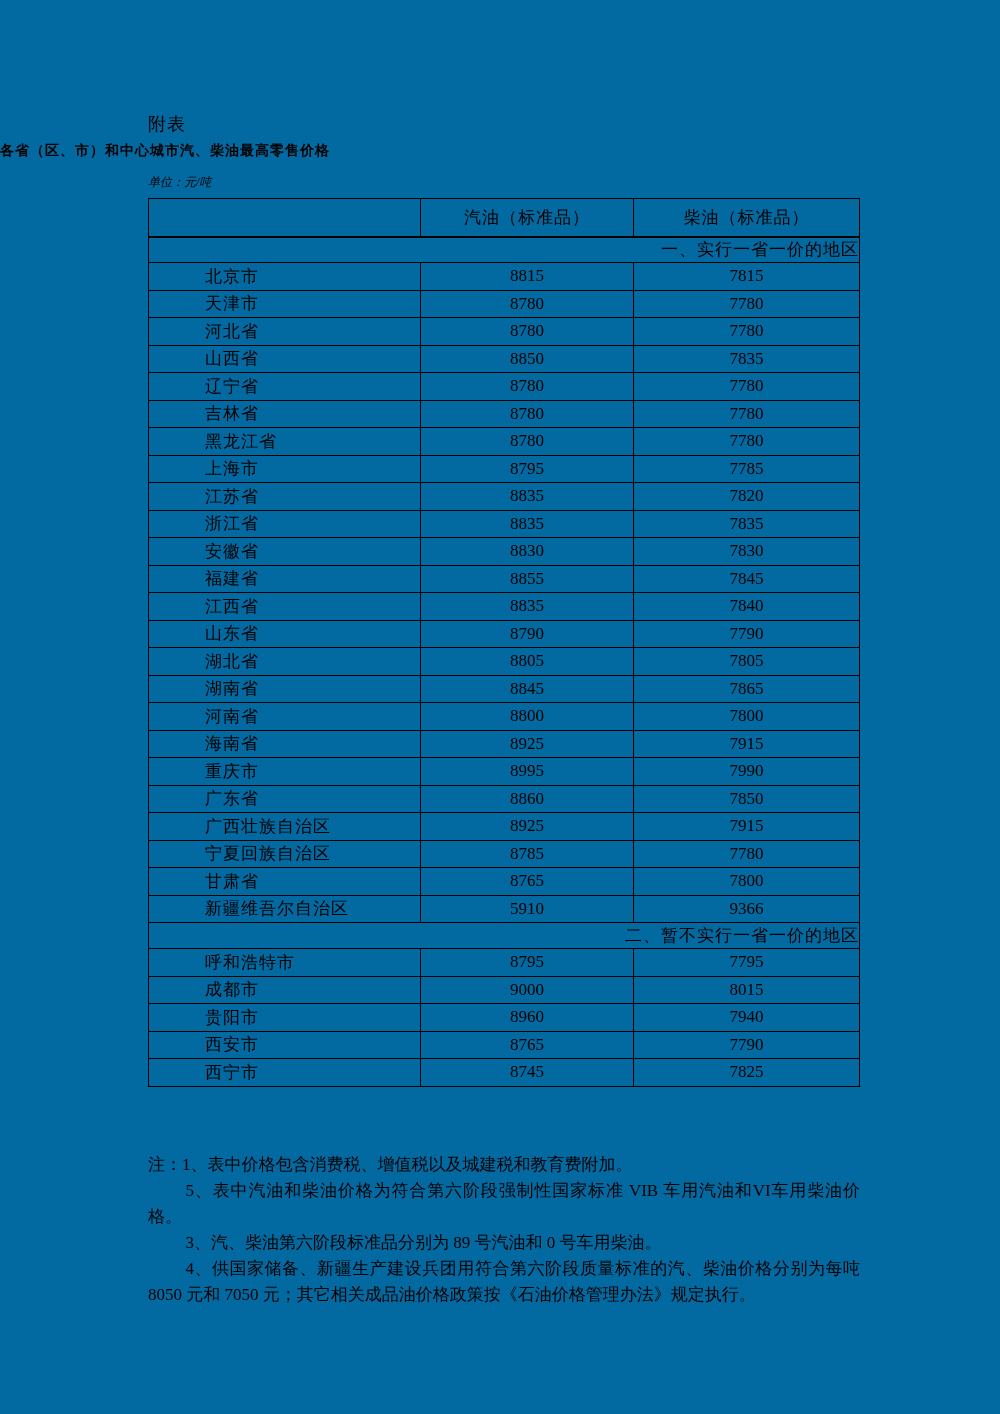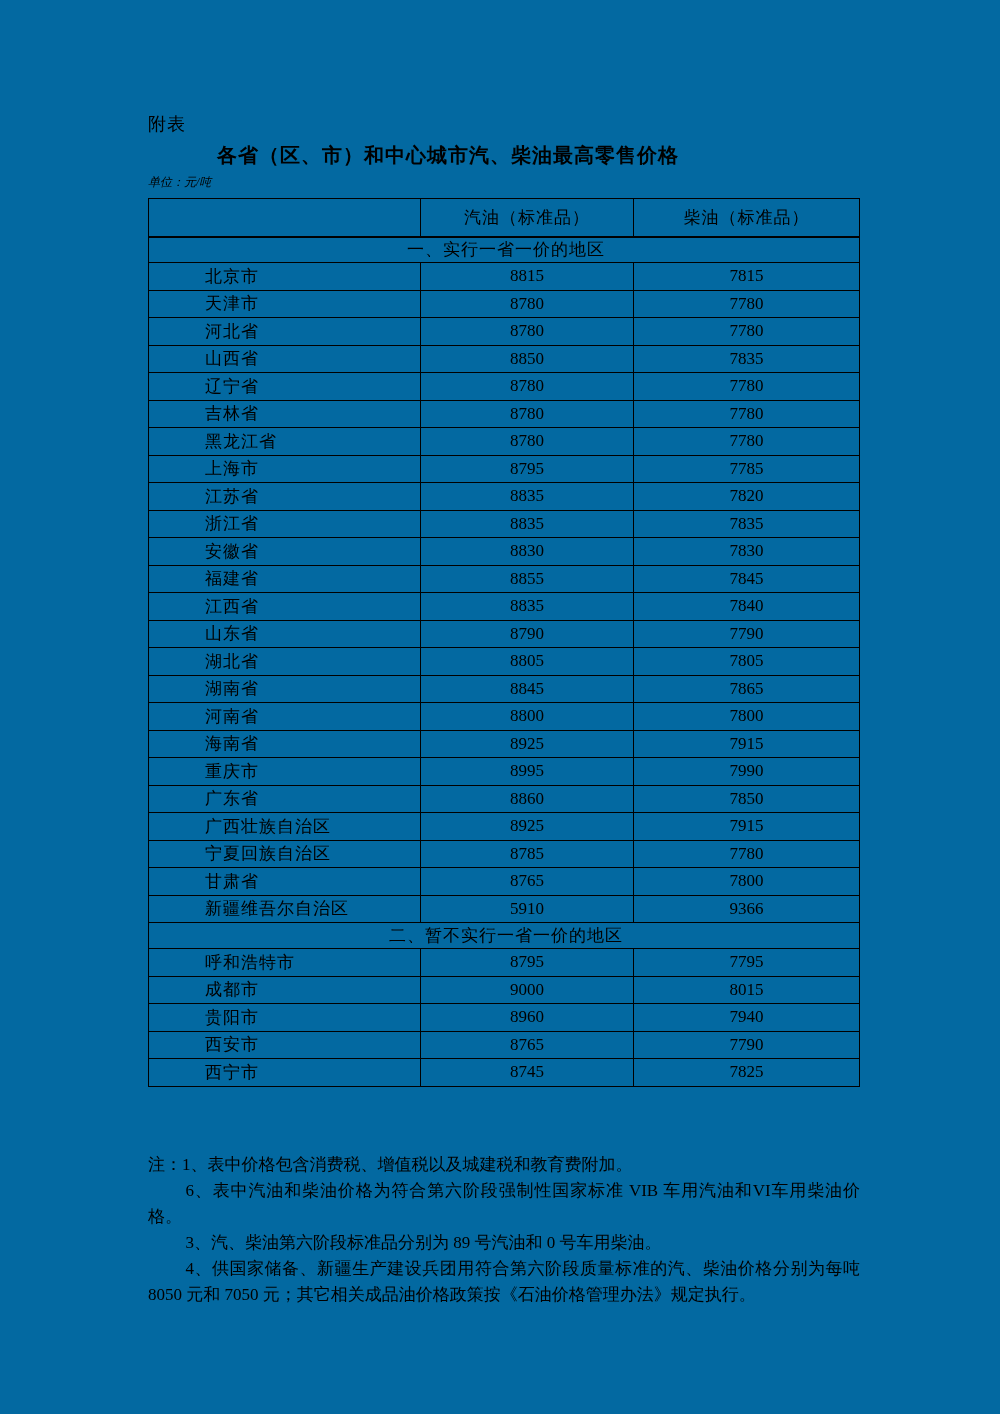--- a/index.html
+++ b/index.html
@@ -22,24 +22,23 @@
     top: 112px;
     font-size: 18px;
     letter-spacing: 1px;
   }
   .doc-title {
     position: absolute;
     left: 0;
     top: 142px;
     width: 896px;
     margin: 0;
-    text-align: center;
     font-family: "Liberation Sans", sans-serif;
     font-weight: bold;
-    font-size: 20px;
+    font-size: 14px;
     letter-spacing: 1px;
   }
   .unit-label {
     position: absolute;
     left: 148px;
     top: 174px;
     width: 712px;
     text-align: left;
     font-size: 12px;
     font-style: italic;
@@ -65,21 +64,21 @@
   }
   .price-table thead th {
     font-weight: normal;
     border-bottom: 2px solid #000000;
     letter-spacing: 1px;
   }
   .price-table tr.section-row {
     height: 26px;
   }
   .price-table tr.section-row td {
-    text-align: center;
+    text-align: right;
     padding-left: 4px;
     letter-spacing: 1px;
   }
   .price-table tr.data-row {
     height: 27.5px;
   }
   .price-table td.region-cell {
     text-align: left;
     padding-left: 56px;
     letter-spacing: 1px;
@@ -278,18 +277,18 @@
         <tr class="data-row">
           <td class="region-cell">西宁市</td>
           <td class="price-cell">8745</td>
           <td class="price-cell">7825</td>
         </tr>
       </tbody>
   </table>
 
   <div class="notes">
     <p class="note">注：1、表中价格包含消费税、增值税以及城建税和教育费附加。</p>
-    <p class="note indent">6、表中汽油和柴油价格为符合第六阶段强制性国家标准 VIB 车用汽油和VI车用柴油价格。</p>
+    <p class="note indent">5、表中汽油和柴油价格为符合第六阶段强制性国家标准 VIB 车用汽油和VI车用柴油价格。</p>
     <p class="note indent">3、汽、柴油第六阶段标准品分别为 89 号汽油和 0 号车用柴油。</p>
     <p class="note indent">4、供国家储备、新疆生产建设兵团用符合第六阶段质量标准的汽、柴油价格分别为每吨 8050 元和 7050 元；其它相关成品油价格政策按《石油价格管理办法》规定执行。</p>
   </div>
 
 </div>
 
 </body></html>

